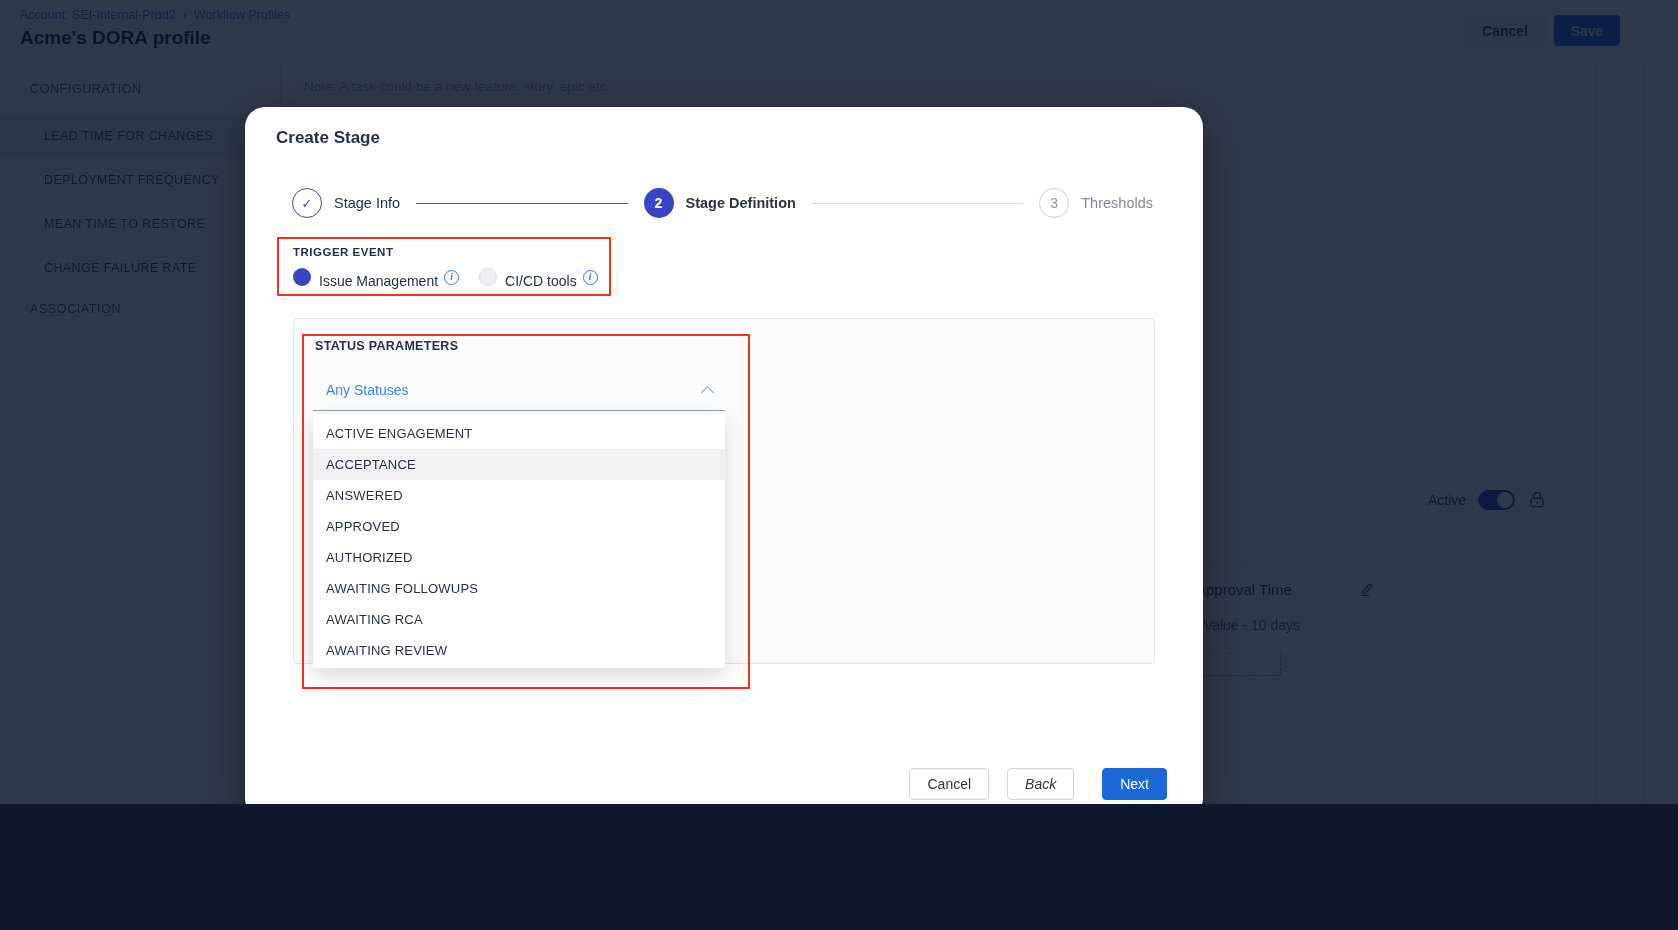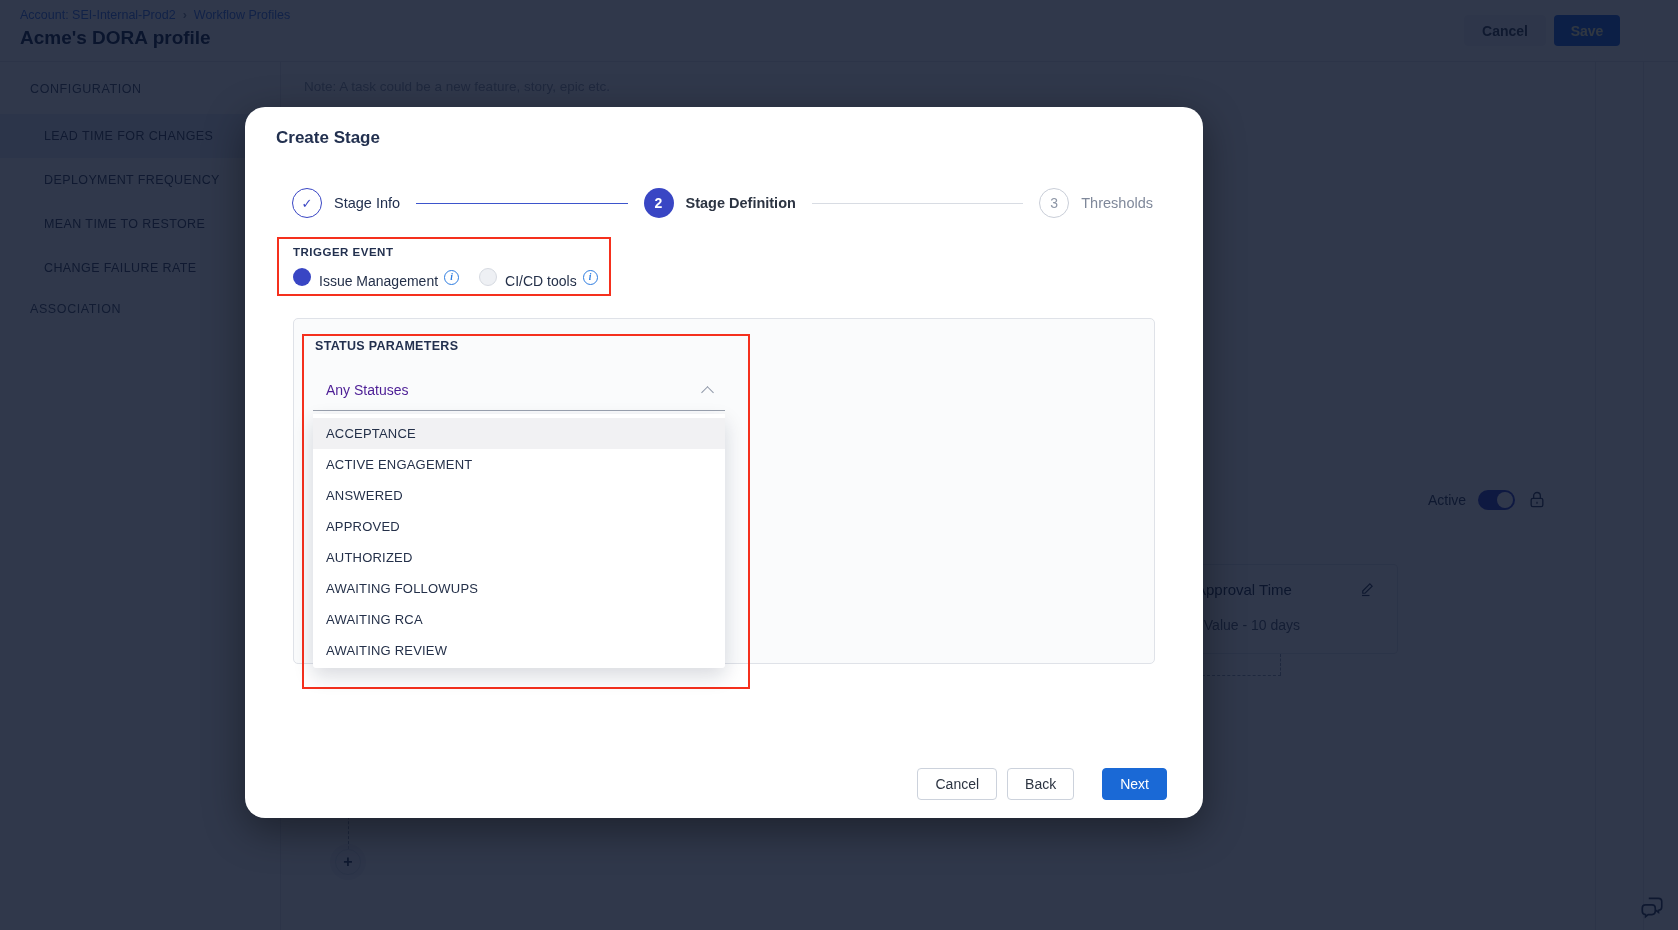--- a/index.html
+++ b/index.html
@@ -1,18 +1,18 @@
 <!DOCTYPE html>
 <html><head>
 <meta charset="utf-8">
 <style>
   * { box-sizing: border-box; margin: 0; padding: 0; }
   html,body { background:#11182b; }
   body { font-family:"Liberation Sans", sans-serif; }
-  #app { position:relative; width:1678px; height:930px; background:#fff; overflow:hidden; }
+  #app { position:relative; width:1678px; height:804px; background:#fff; overflow:hidden; }
 
   
   .hdr { position:absolute; left:0; top:0; width:1678px; height:62px; background:#fff; border-bottom:1px solid #e6e8ee; }
   .crumbs { position:absolute; left:20px; top:8px; font-size:12.5px; color:#4a7ce8; display:flex; gap:7px; align-items:center; }
   .crumb-sep { color:#8a93a5; font-weight:700; }
   .pg-title { position:absolute; left:20px; top:27px; font-size:19px; font-weight:700; color:#22304f; }
   .hdr-btn { position:absolute; top:15px; height:31px; border-radius:4px; font-size:14px; font-weight:600;
              display:flex; align-items:center; justify-content:center; }
   .hdr-cancel { left:1464px; width:82px; background:#f2f4f8; color:#3d4759; }
   .hdr-save { left:1554px; width:66px; background:#2b6be2; color:#fef9c3; }
@@ -75,34 +75,34 @@
   .radio-label { font-size:14px; color:#243049; white-space:nowrap;margin-top:8px; }
   .info-icon { width:15px; height:15px; border-radius:50%; border:1.3px solid #2e7de1; color:#2e7de1;
                font-size:9.5px; font-weight:700; font-family:"Liberation Serif", serif; font-style:italic;
                display:flex; align-items:center; justify-content:center; margin-left:-2px; cursor:pointer; }
 
   .gray-panel { position:absolute; left:48px; top:211px; width:862px; height:346px; background:#fafbfc;
                 border:1px solid #dfe2e8; border-radius:5px; }
   .sp-label { position:absolute; left:70px; top:232px; font-size:12.5px; font-weight:700; letter-spacing:.3px; color:#22304f; z-index:4; }
   .select { position:absolute; left:68px; top:262px; width:412px; height:42px; border-bottom:1px solid #9aa1ae;
             display:flex; align-items:center; z-index:4; cursor:pointer; background:transparent; }
-  .select-value { padding-left:13px; font-size:14px; color:#4c1d95; }
+  .select-value { padding-left:13px; font-size:14px; color:#3b82f6; }
   .chevron-up { position:absolute; right:13px; top:19px; width:9px; height:9px; border-top:1.6px solid #8d96a6;
                 border-right:1.6px solid #8d96a6; transform:rotate(-45deg); }
   .dropdown { position:absolute; left:68px; top:307px; width:412px; height:254px; background:#fff; z-index:5;
               box-shadow:0 8px 20px rgba(15,25,55,.16); padding-top:4px; overflow:hidden; border-radius:0 0 3px 3px; }
   .dd-item { height:31px; display:flex; align-items:center; padding-left:13px; font-size:13px; color:#243049;
              letter-spacing:.2px; cursor:pointer; }
   .dd-item.highlighted { background:#f1f1f3; }
 
   .modal-footer { position:absolute; right:36px; bottom:18px; display:flex; align-items:center; }
   .m-btn { height:32px; padding:0 17px; border-radius:4px; font-size:14px; font-weight:500; display:flex;
            align-items:center; justify-content:center; cursor:pointer; }
   .m-btn.ghost { background:#fff; border:1px solid #ccd2dc; color:#2c3442; }
-  .m-btn.back { margin-left:10px; }
+  .m-btn.back { margin-left:18px;font-style:italic; }
   .m-btn.primary { margin-left:28px; background:#1a69d6; border:1px solid #1a69d6; color:#fff; }
 </style>
 </head>
 <body>
 
 <div id="app">
 
   <div class="hdr">
     <div class="crumbs">
       <span>Account: SEI-Internal-Prod2</span>
@@ -200,22 +200,22 @@
     <div class="red-box two"></div>
     <div class="sp-label">STATUS PARAMETERS</div>
 
     <div class="select">
       <span class="select-value">Any Statuses</span>
       <span class="chevron-up"></span>
     </div>
 
     <div class="dropdown">
 
-    <div class="dd-item highlighted">ACCEPTANCE</div>
-        <div class="dd-item">ACTIVE ENGAGEMENT</div>
+    <div class="dd-item">ACTIVE ENGAGEMENT</div>
+        <div class="dd-item highlighted">ACCEPTANCE</div>
         <div class="dd-item">ANSWERED</div>
         <div class="dd-item">APPROVED</div>
         <div class="dd-item">AUTHORIZED</div>
         <div class="dd-item">AWAITING FOLLOWUPS</div>
         <div class="dd-item">AWAITING RCA</div>
         <div class="dd-item">AWAITING REVIEW</div>
       </div>
 
     <div class="modal-footer">
       <div class="m-btn ghost">Cancel</div>

